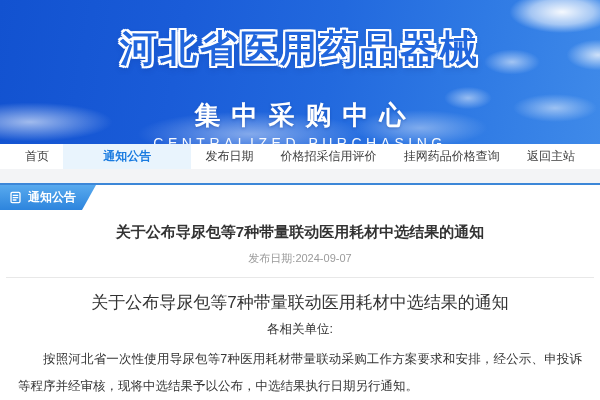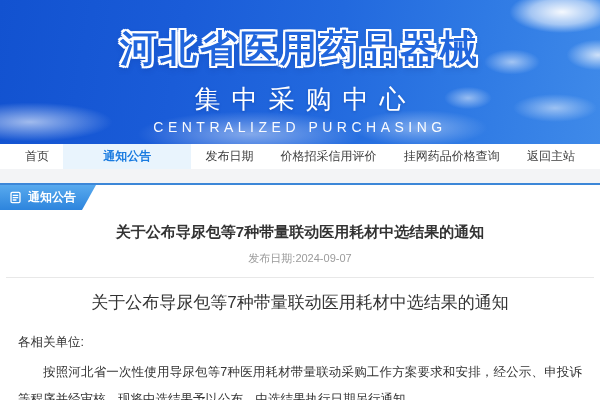--- a/index.html
+++ b/index.html
@@ -33,23 +33,23 @@
     font-size: 37px;
     font-weight: bold;
     letter-spacing: 3px;
     color: #2166dd;
     text-shadow:
       -2px -2px 0 #fff, 2px -2px 0 #fff, -2px 2px 0 #fff, 2px 2px 0 #fff,
       -2px 0 0 #fff, 2px 0 0 #fff, 0 -2px 0 #fff, 0 2px 0 #fff,
       0 3px 6px rgba(0,40,120,0.35);
   }
   .banner-subtitle {
-    margin-top: 8px;
+    margin-top: 24px;
     font-size: 26px;
-    font-weight: 400;
+    font-weight: 700;
     letter-spacing: 11px;
     text-indent: 11px;
     color: #ffffff;
     text-shadow: 0 1px 3px rgba(0,40,120,0.3);
   }
   .banner-subtitle-en {
     margin-top: 2px;
     font-size: 14px;
     font-weight: normal;
     letter-spacing: 4.5px;
@@ -128,21 +128,21 @@
     text-align: center;
     font-size: 17px;
     font-weight: 400;
     color: #333333;
   }
   .article-body {
     padding: 0 18px;
     font-size: 12.5px;
     color: #333333;
   }
-  .salutation { margin-top: 20px; }
+  .salutation { margin-top: 7px; text-align: center; }
   .body-para {
     margin-top: 8px;
     text-indent: 2em;
     line-height: 2.15;
     text-align: justify;
   }
 </style>
 </head>
 <body>
 

